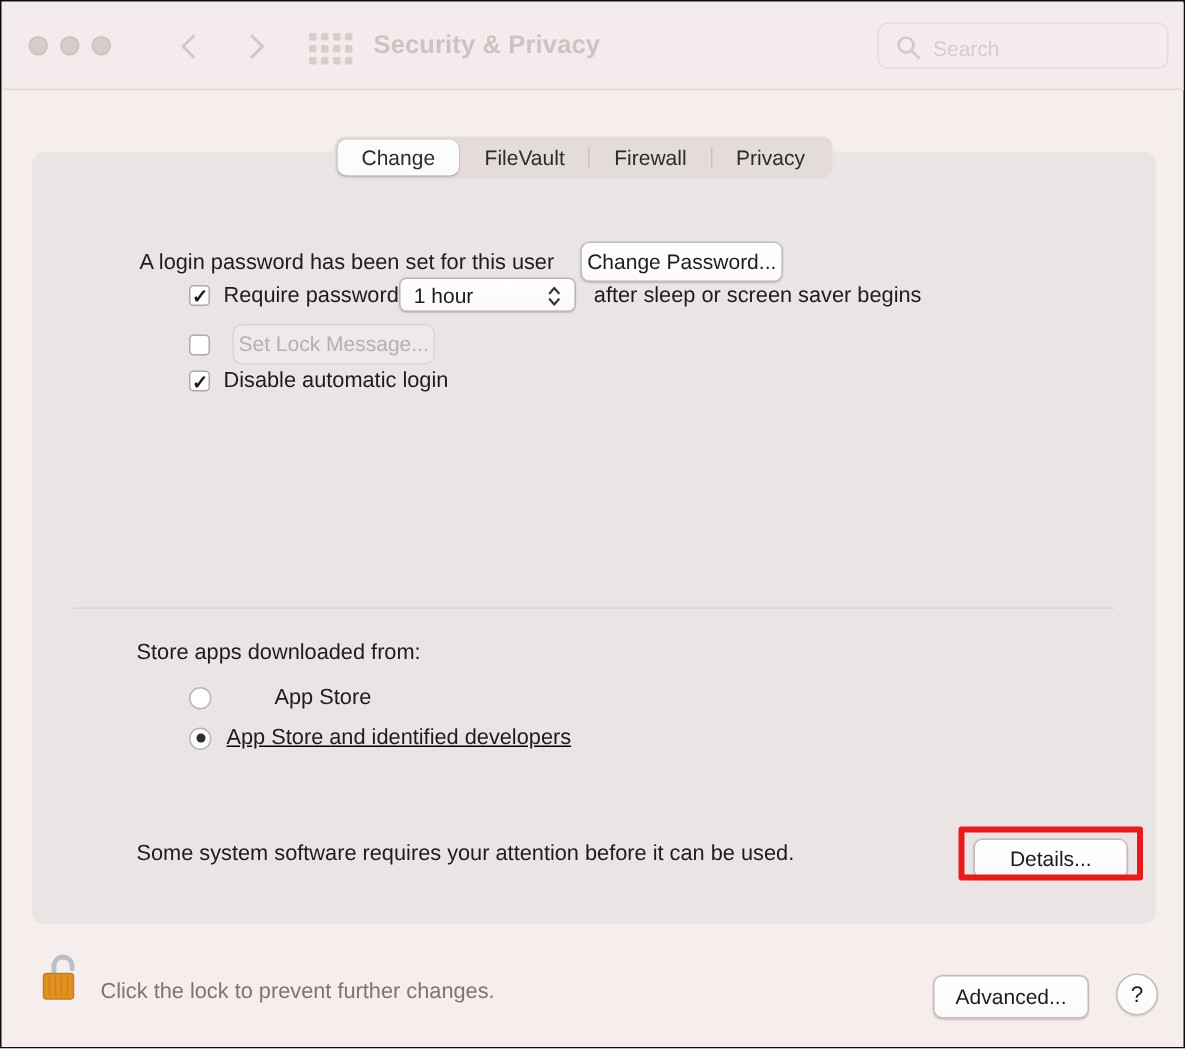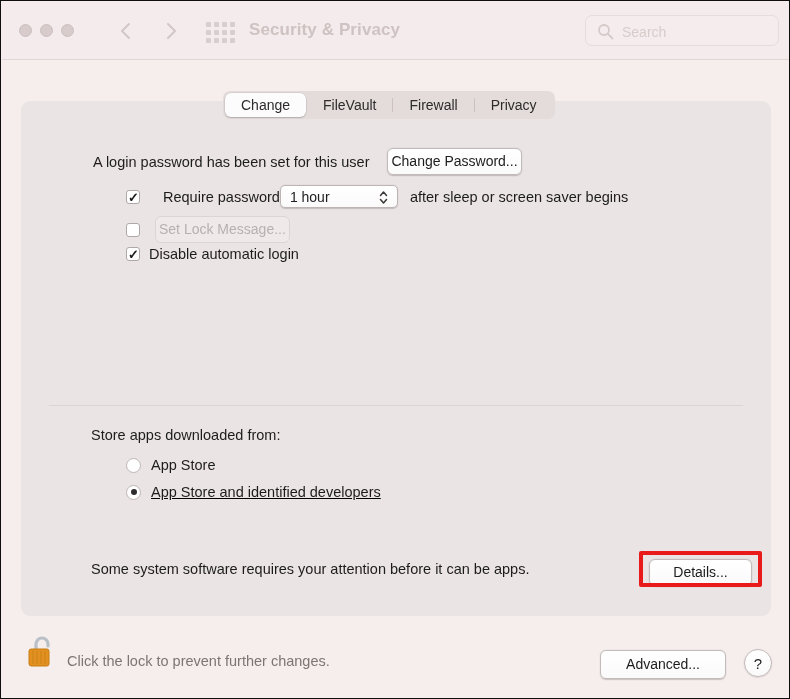--- a/index.html
+++ b/index.html
@@ -306,21 +306,21 @@
     position: absolute;
     left: 66px;
     top: 652px;
     font-size: 14.5px;
     color: #7c7575;
   }
   #advanced-button {
     position: absolute;
     right: 63px;
     top: 649px;
-    padding: 5px 25px 6px;
+    padding: 5px 14px 6px;
   }
   #help-button {
     position: absolute;
     right: 17px;
     top: 648px;
     width: 28px;
     height: 28px;
     border-radius: 50%;
     background: linear-gradient(#ffffff, #fbfafa);
     border: 0.5px solid #c3bbba;
@@ -404,30 +404,30 @@
       <div class="tab-sep"></div>
       <div class="tab">
         <span>Firewall</span>
       </div>
       <div class="tab-sep"></div>
       <div class="tab">
         <span>Privacy</span>
       </div>
     </div>
 
-    <div class="row" style="left:72px; top:47px;">
+    <div class="row" style="left:72px; top:60px;">
       <span class="ptext">A login password has been set for this user</span>
       <button class="btn" style="margin-left:18px;">Change Password...</button>
     </div>
 
     <div class="row" style="left:105px; top:84px;">
       <span class="checkbox">
         <span class="tick">✓</span>
       </span>
-      <span class="ptext" style="margin-left:23px;">Require password</span>
+      <span class="ptext" style="margin-left:9px;">Require password</span>
       <span class="popup" style="">
         <span class="pv">1 hour</span>
         <span class="arrows">
           <svg width="11" height="17" viewBox="0 0 11 17" fill="none" stroke="currentColor" stroke-width="1.5" stroke-linecap="round" stroke-linejoin="round">
             <polyline points="2.5,6.5 5.5,3 8.5,6.5"></polyline>
             <polyline points="2.5,10.5 5.5,14 8.5,10.5"></polyline>
           </svg>
         </span>
       </span>
       <span class="ptext" style="margin-left:12px;">after sleep or screen saver begins</span>
@@ -444,34 +444,34 @@
       </span>
       <span class="ptext" style="margin-left:9px;">Disable automatic login</span>
     </div>
 
     <div id="divider"></div>
 
     <div class="row" style="left:70px; top:326px;">
       <span class="ptext">Store apps downloaded from:</span>
     </div>
 
-    <div class="row" style="left:105px; top:356px;">
+    <div class="row" style="left:105px; top:356px;gap:32px;">
       <span class="radio"></span>
       <span class="ptext" style="margin-left:10px;">App Store</span>
     </div>
 
     <div class="row" style="left:105px; top:383px;text-decoration:underline;">
       <span class="radio">
         <span class="dot"></span>
       </span>
       <span class="ptext" style="margin-left:10px;">App Store and identified developers</span>
     </div>
 
     <div class="row" style="left:70px; top:460px;">
-      <span class="ptext">Some system software requires your attention before it can be apps.</span>
+      <span class="ptext">Some system software requires your attention before it can be used.</span>
     </div>
 
     <button class="btn" id="details-button">Details...</button>
     <div id="details-highlight"></div>
   </div>
 
   <div id="lock-icon">
     <svg width="30" height="38" viewBox="0 0 30 38">
       <path d="M10 17 V11 a6 6 0 0 1 12 0 v2" fill="none" stroke="#b9c0c8" stroke-width="3.2" stroke-linecap="round"></path>
       <rect x="3" y="16" width="20" height="17" rx="2.2" fill="#e2901f"></rect>

